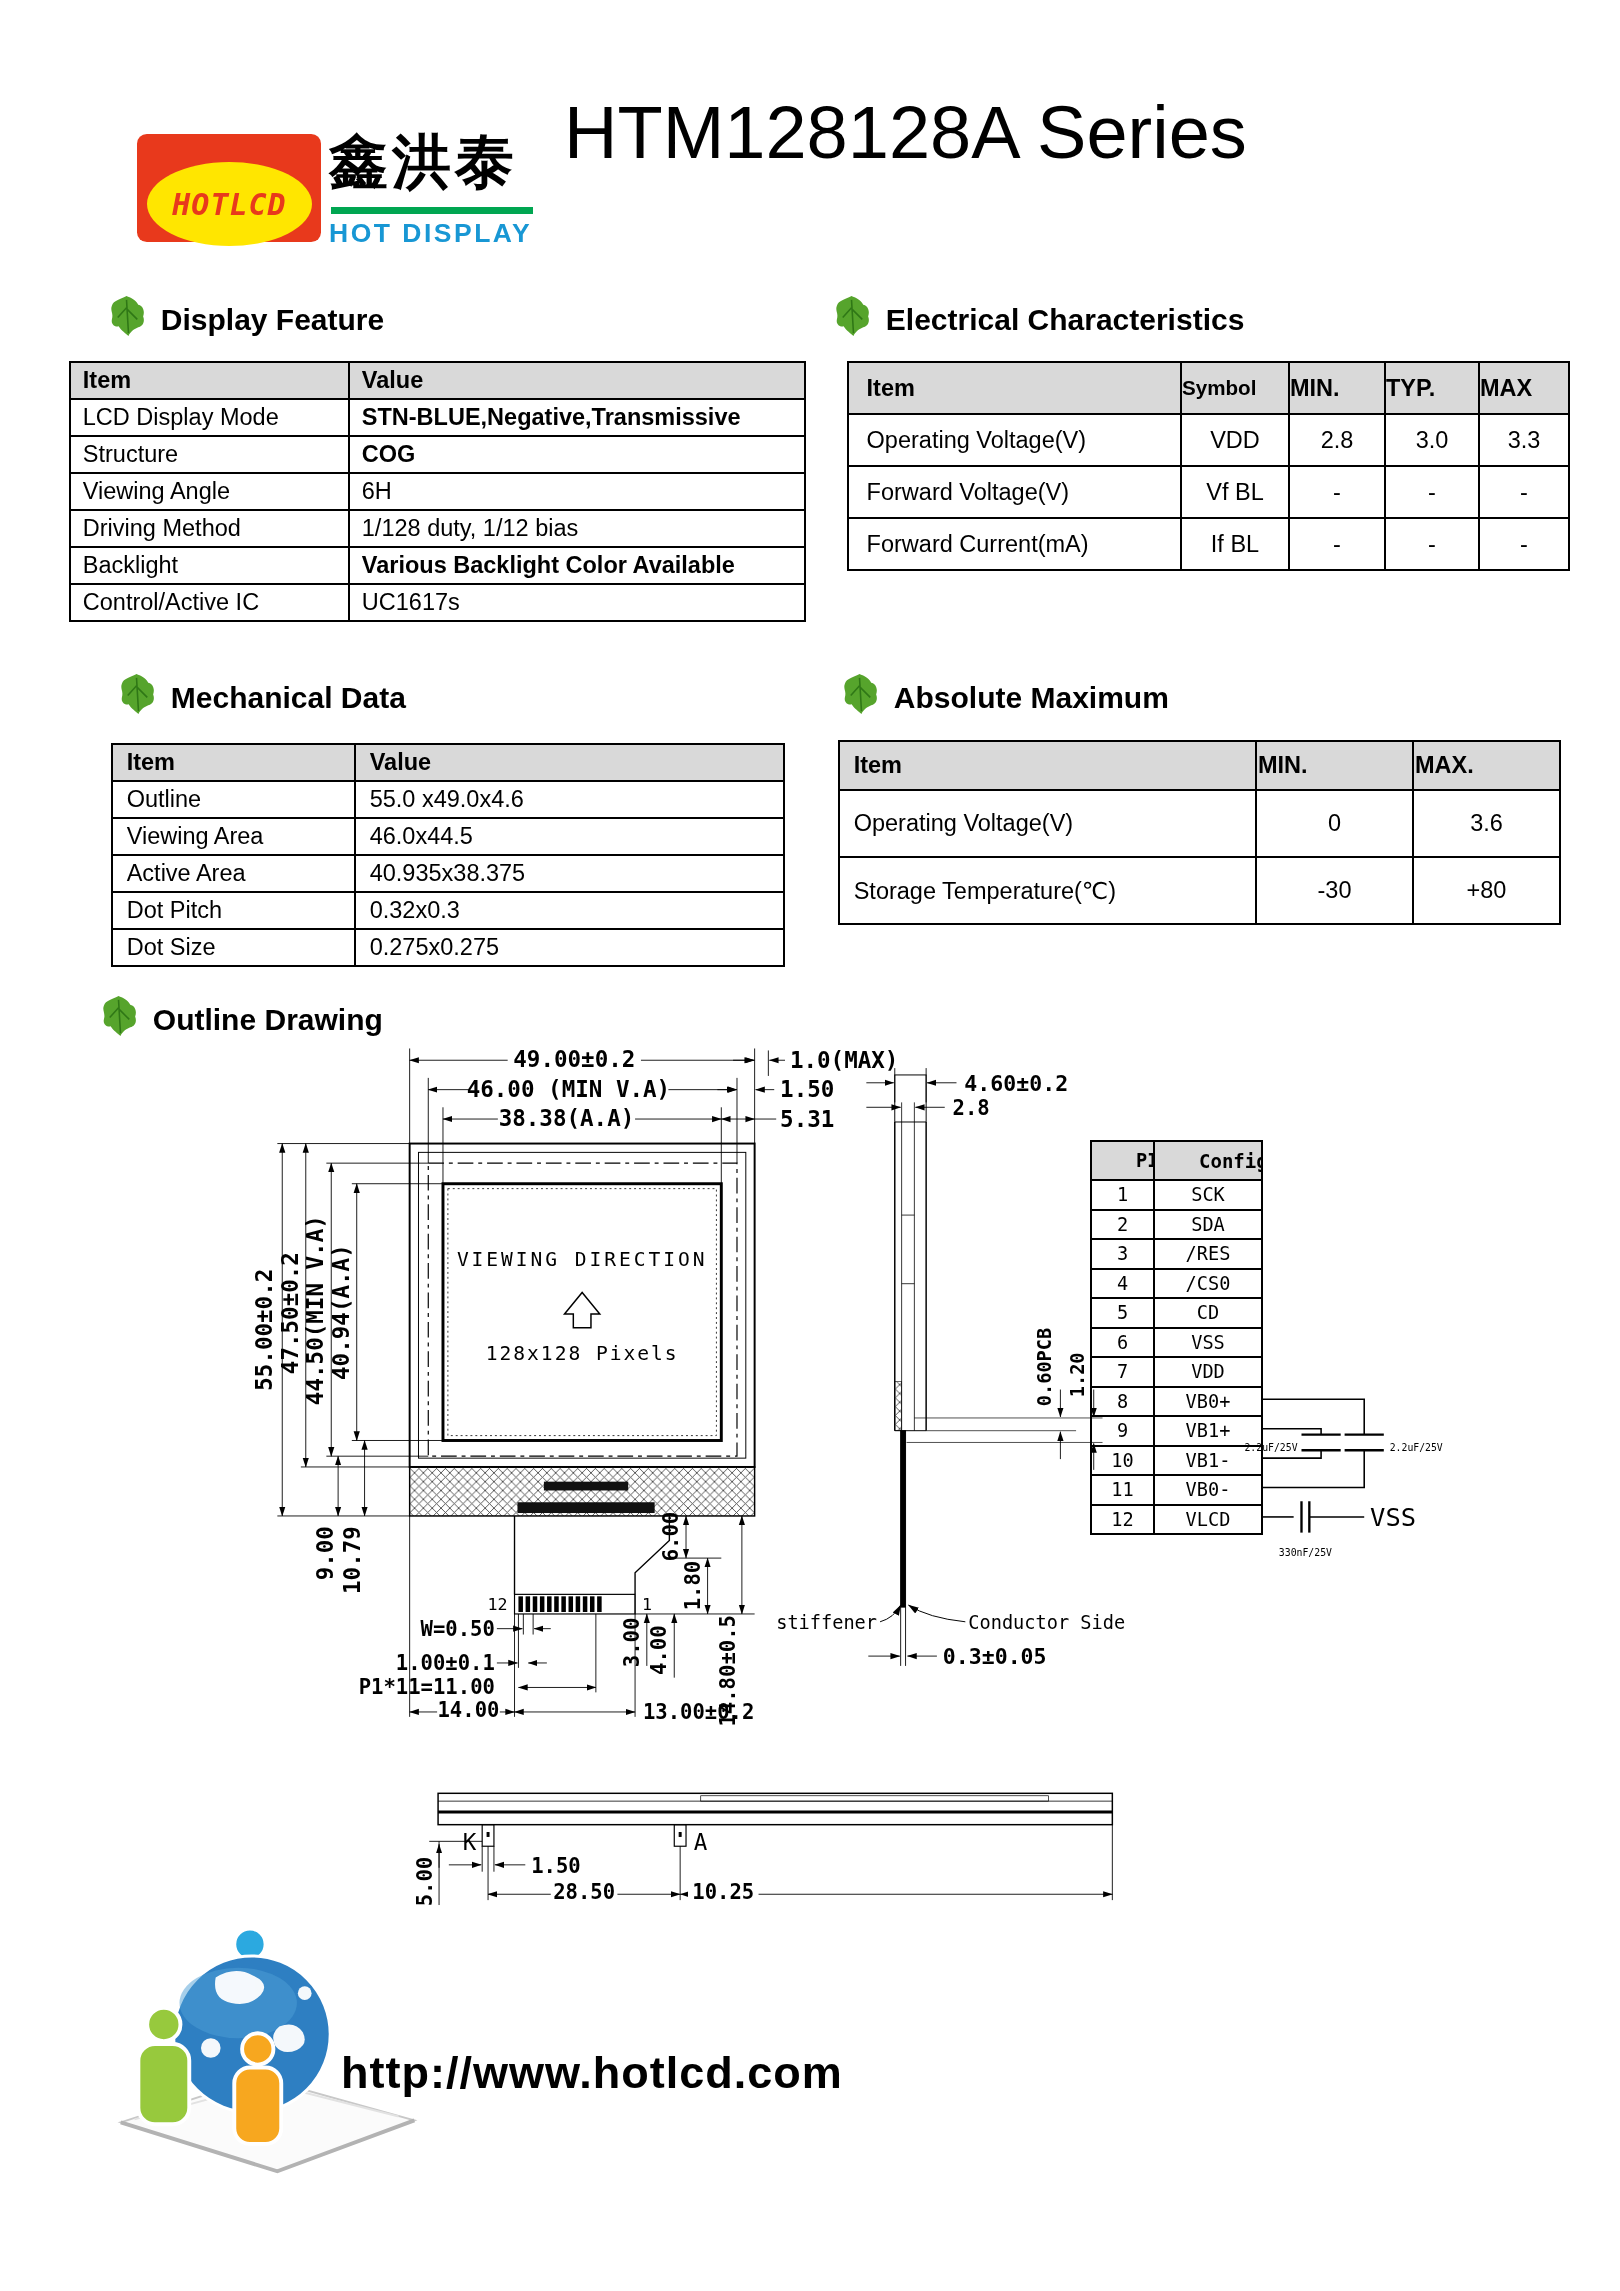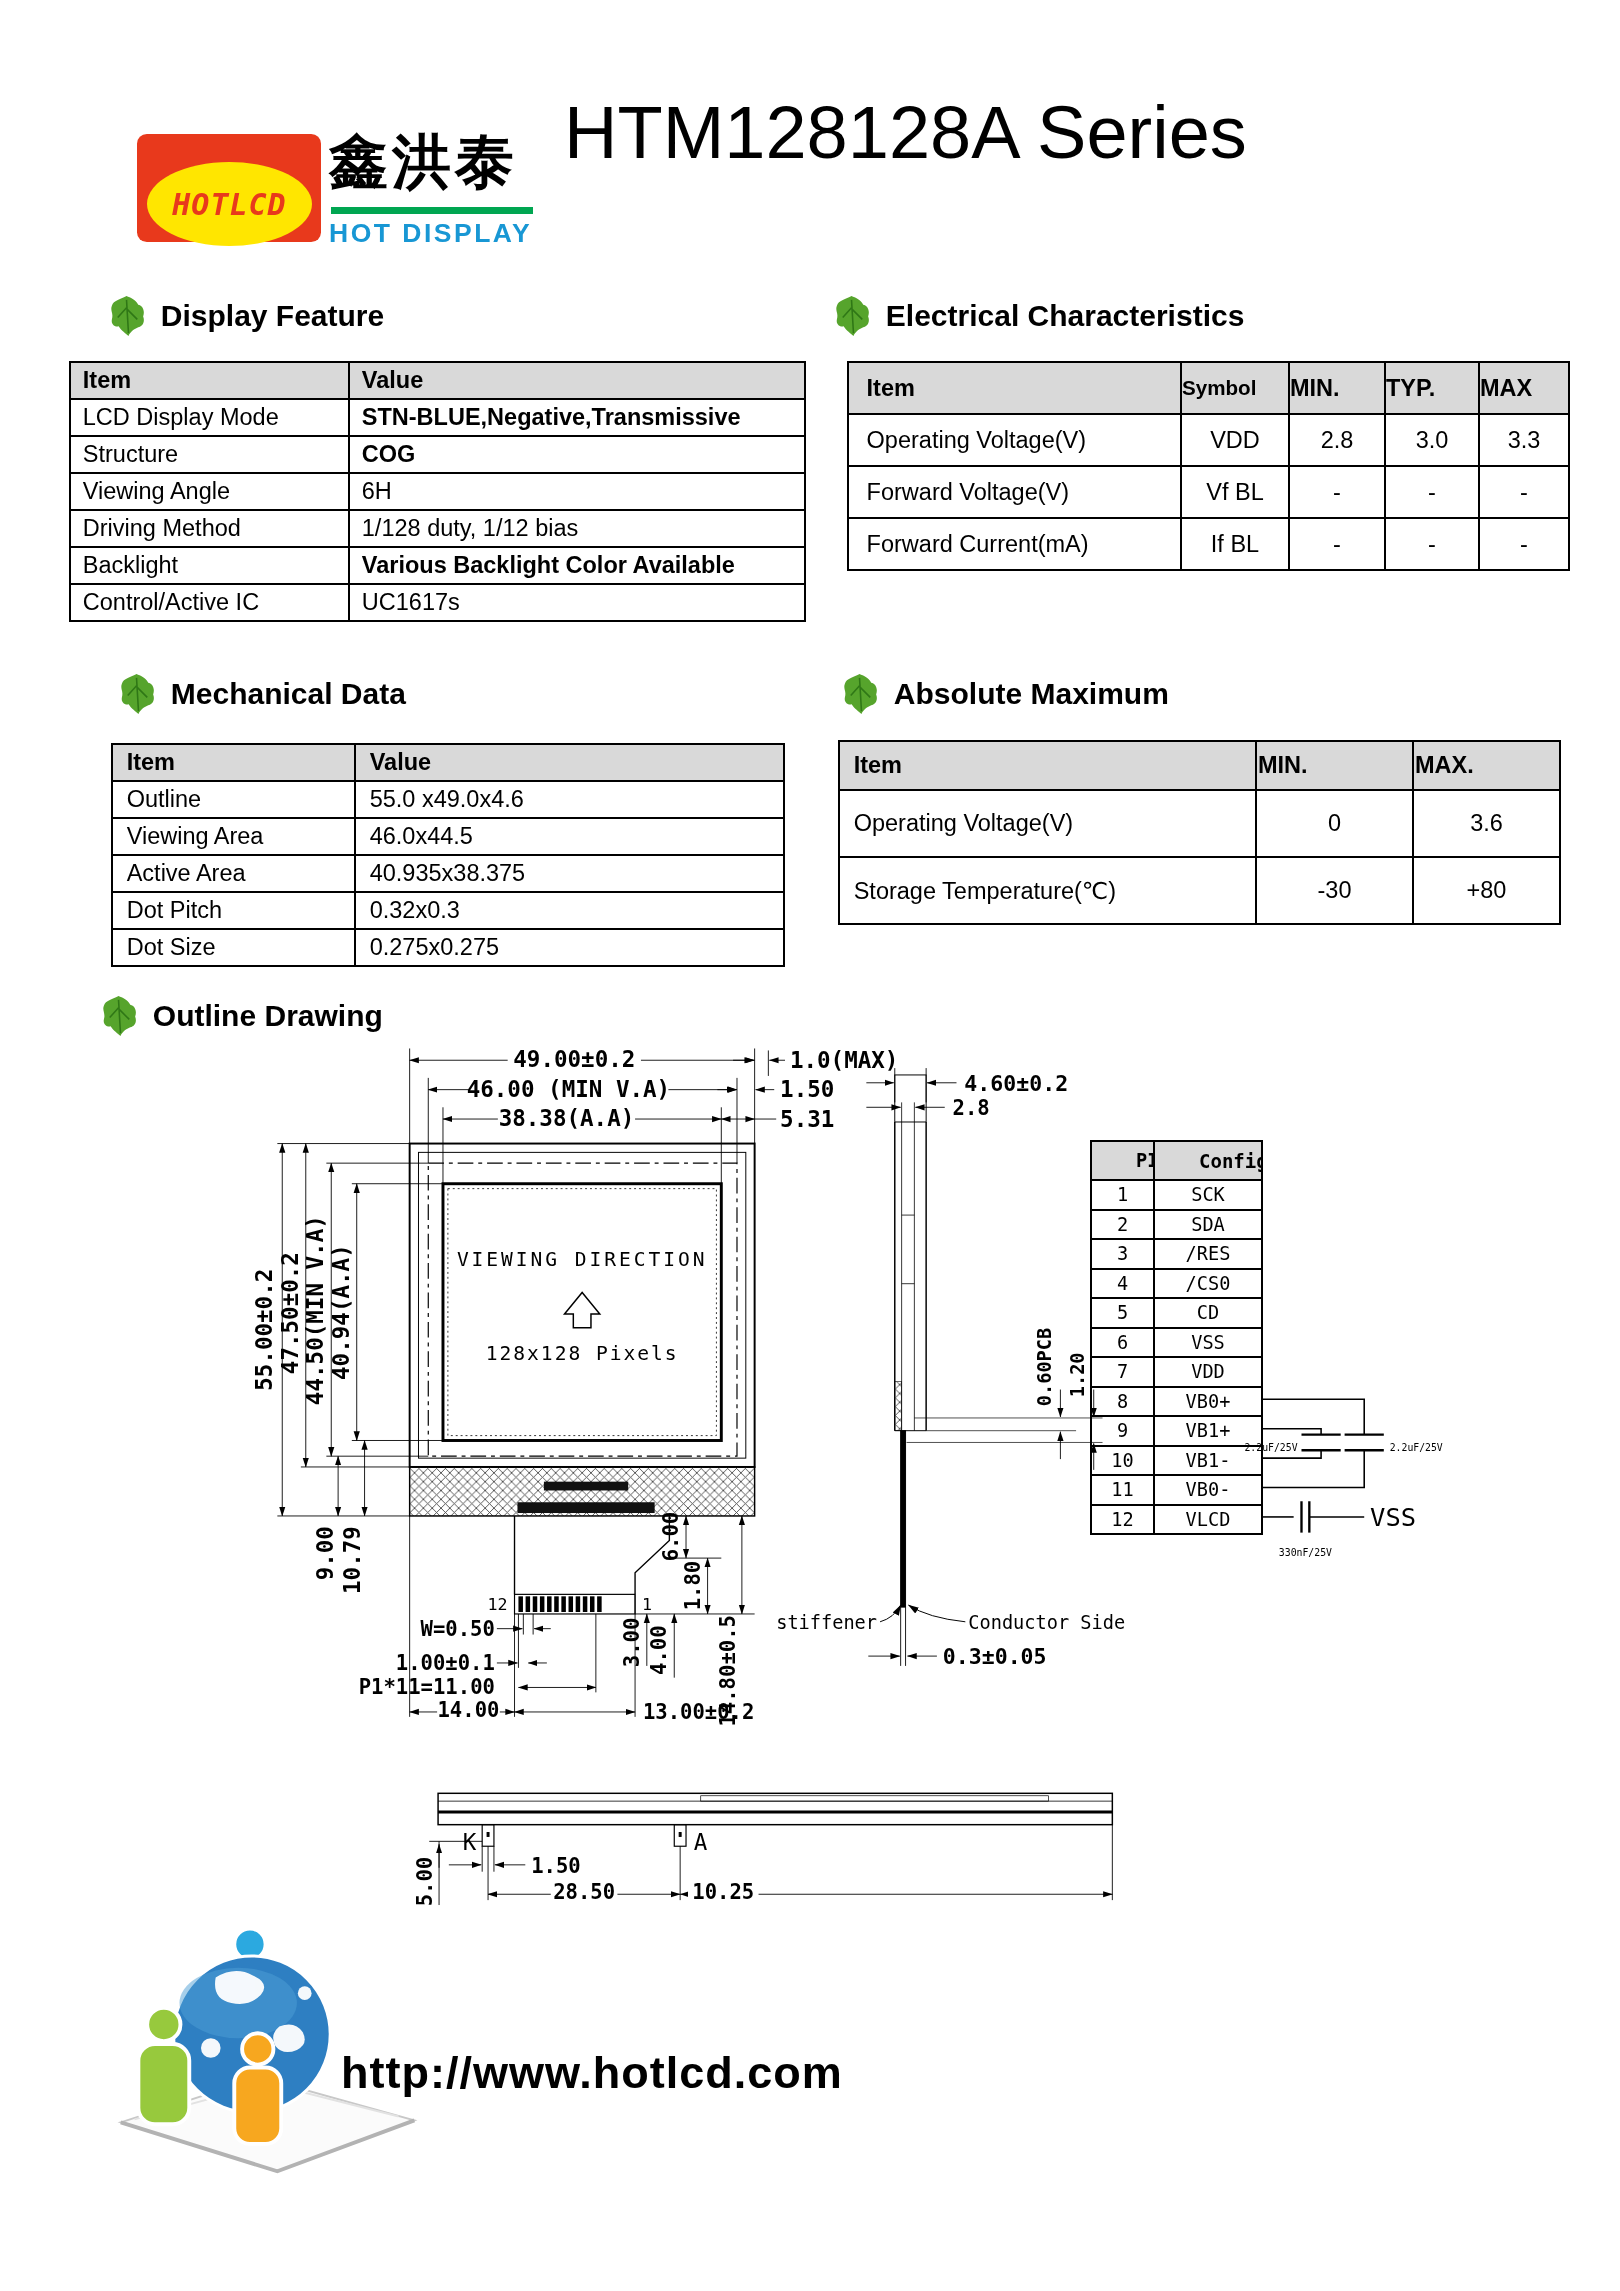--- a/index.html
+++ b/index.html
@@ -9,21 +9,21 @@
   .logo-red{position:absolute;left:137px;top:134px;width:184px;height:108px;background:#e8391c;border-radius:9.8px;}
   .logo-oval{position:absolute;left:147px;top:162px;width:165px;height:84px;background:#ffe600;border-radius:50%;
              display:flex;align-items:center;justify-content:center;}
   .logo-oval span{font-family:"DejaVu Sans Mono","Liberation Mono",monospace;font-style:italic;font-weight:bold;
              font-size:30px;color:#e8391c;letter-spacing:1px;}
   .logo-cjk{position:absolute;left:329px;top:127px;font-size:59px;font-weight:bold;letter-spacing:3.9px;line-height:1.2;}
   .logo-bar{position:absolute;left:331px;top:207px;width:202px;height:6.9px;background:#00a651;}
   .logo-tag{position:absolute;left:329px;top:218px;font-size:26.5px;font-weight:bold;color:#1897d4;letter-spacing:2.5px;}
   .doc-title{position:absolute;left:564px;top:90px;font-size:74px;font-weight:400;letter-spacing:0px;}
   
-  .sec-head{position:absolute;display:flex;align-items:center;gap:11.8px;}
+  .sec-head{position:absolute;display:flex;align-items:flex-end;gap:11.8px;}
   .sec-head h2{margin:0;font-size:30px;font-weight:bold;}
   .leaf{width:43px;height:43px;flex:0 0 43px;}
   
   table.t{position:absolute;border-collapse:collapse;table-layout:fixed;background:#fff;}
   table.t th,table.t td{border:2px solid #000;overflow:hidden;white-space:nowrap;}
   table.t th{background:#d9d9d9;font-weight:bold;text-align:left;}
   .df{left:69px;top:361px;width:737px;font-size:23.5px;}
   .df th,.df td{height:35px;padding:0 0 0 11.8px;}
   .md{left:111px;top:743px;width:674px;font-size:23.5px;}
   .md th,.md td{height:35px;padding:0 0 0 13.7px;}

